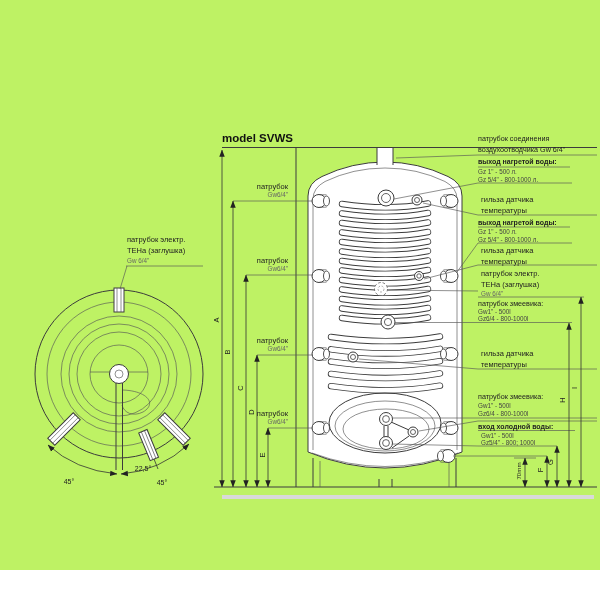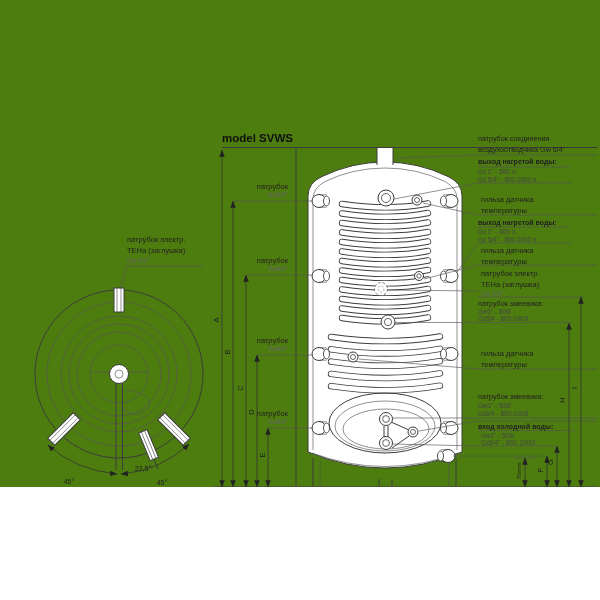--- a/index.html
+++ b/index.html
@@ -1,16 +1,16 @@
 <!DOCTYPE html>
 <html><head>
 <meta charset="utf-8">
 <style>
   html,body{margin:0;padding:0;background:#fff;}
-  #page{position:relative;width:600px;height:487px;background:#4d7c0f;overflow:hidden;}
+  #page{position:relative;width:600px;height:570px;background:#bef264;overflow:hidden;}
   svg{position:absolute;left:0;top:0;}
   svg text{font-family:"Liberation Sans",sans-serif;fill:#222;}
   .ln{stroke:#3c3c3c;stroke-width:1;fill:none;}
   .thin{stroke:#555;stroke-width:0.65;fill:none;}
   .dim{stroke:#333;stroke-width:0.8;fill:none;}
   .tubeb{stroke:#3c3c3c;stroke-width:6.4;fill:none;stroke-linecap:round;}
   .tubew{stroke:#fff;stroke-width:4.8;fill:none;stroke-linecap:round;}
   .wf{fill:#fff;}
   .t-title{font-size:11.5px;font-weight:bold;fill:#111;}
   .t-lab{font-size:7.5px;}

